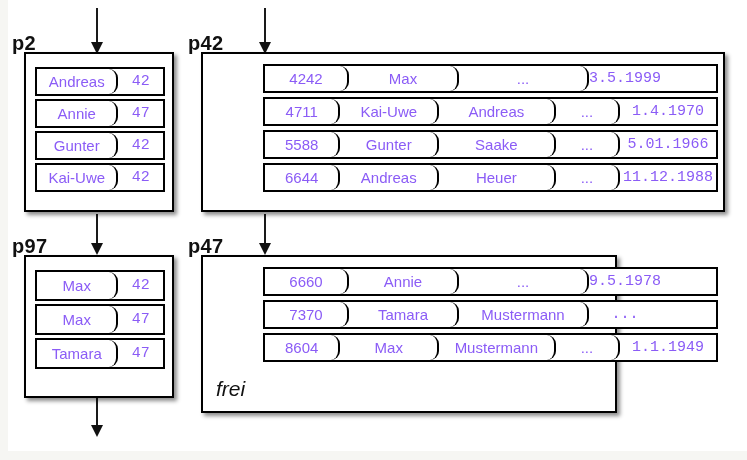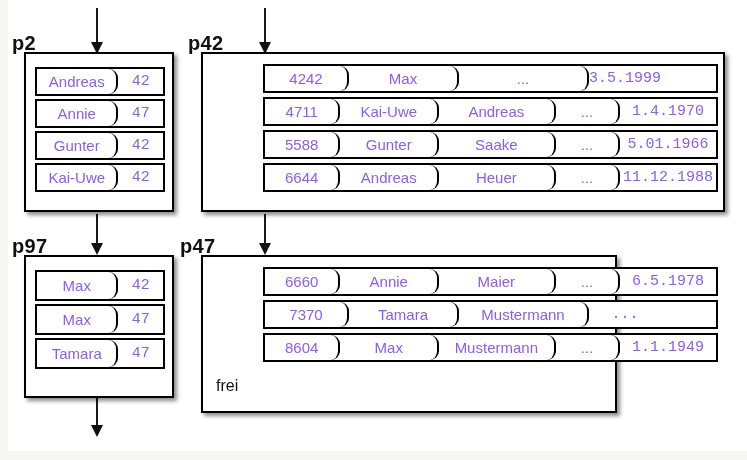--- a/index.html
+++ b/index.html
@@ -41,21 +41,21 @@
   .tbl-big .cell:nth-child(4) { width:72px; }
   .tbl-big .cell:nth-child(5) { width:107px; }
 
   .arrow-line { position:absolute; width:2px; background:#1a1a1a; }
   .arrow-head {
     position:absolute; width:0; height:0;
     border-left:6px solid transparent; border-right:6px solid transparent;
     border-top:12px solid #111;
   }
 
-  .free-note { position:absolute; font-size:16px; color:#111; }
+  .free-note { position:absolute; font-style:italic; font-size:21px; color:#111; }
 </style>
 </head>
 <body>
 
 <div class="stage">
   <div class="canvas"></div>
 
   <div class="arrow-line" style="left:96px; top:8px; height:36px;"></div>
   <div class="arrow-head" style="left:91px; top:42px;"></div>
 
@@ -137,29 +137,28 @@
           <div class="cell">Max</div>
           <div class="cell">47</div>
         </div>
         <div class="tbl-row">
           <div class="cell">Tamara</div>
           <div class="cell">47</div>
         </div>
       </div>
   </div>
 
-  <span class="page-label" style="left:180px; top:235px;text-align:center;">p47</span>
+  <span class="page-label" style="left:188px; top:235px;text-align:center;">p47</span>
   <div class="page-box" style="left:201px; top:255px; width:416px; height:158px;">
     <div class="tbl tbl-big" style="left:12px; top:10px;">
         <div class="tbl-row">
           <div class="cell">6660</div>
           <div class="cell">Annie</div>
-          <div class="cell">Maier</div>
           <div class="cell">...</div>
-          <div class="cell">6.5.1978</div>
+          <div class="cell">9.5.1978</div>
         </div>
         <div class="tbl-row">
           <div class="cell">7370</div>
           <div class="cell">Tamara</div>
           <div class="cell">Mustermann</div>
           <div class="cell">...</div>
         </div>
         <div class="tbl-row">
           <div class="cell">8604</div>
           <div class="cell">Max</div>

